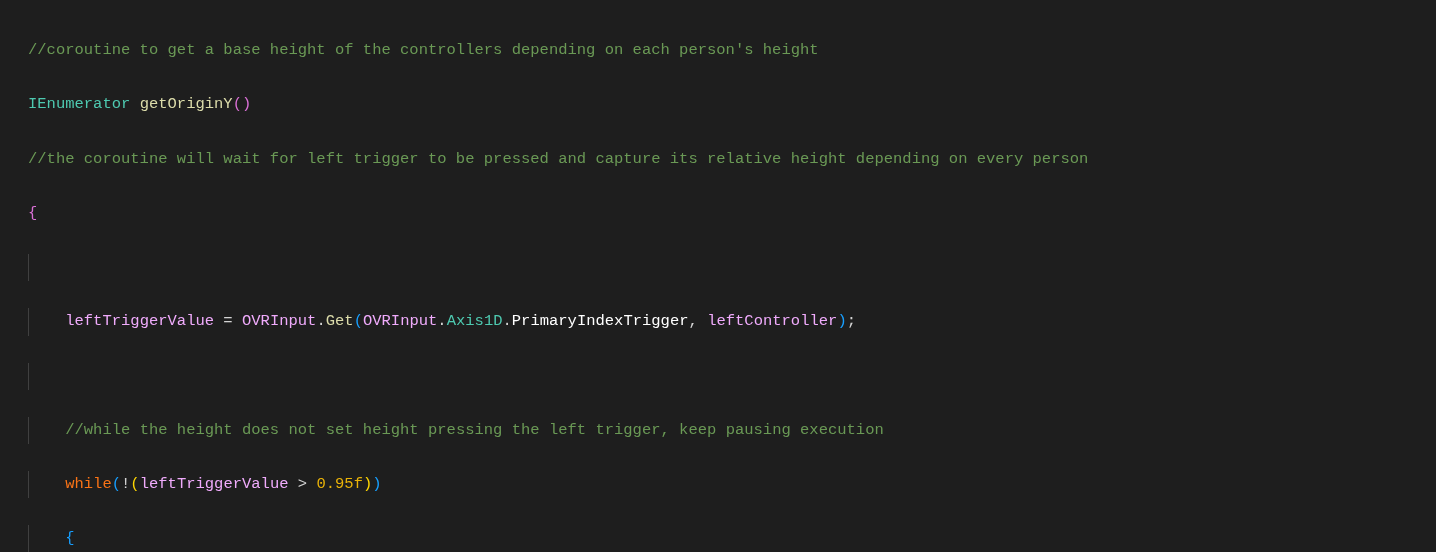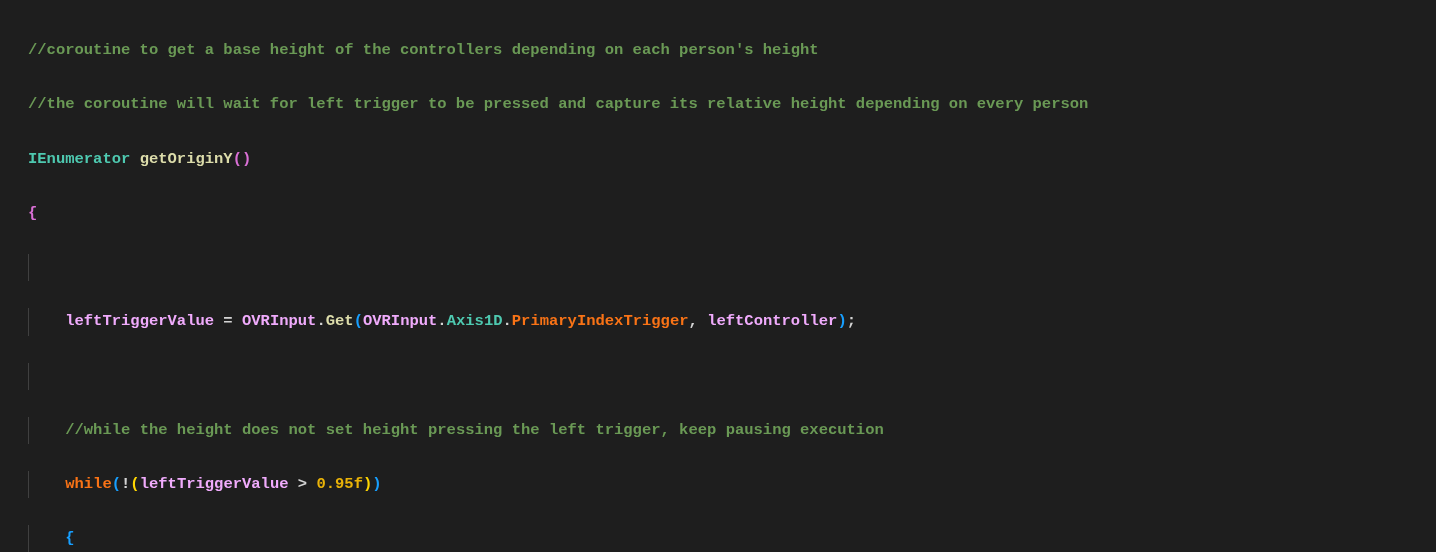--- a/index.html
+++ b/index.html
@@ -11,49 +11,48 @@
     padding: 10px 0;
     color: #d4d4d4;
     width: 1436px;
   }
   .code-container {
     white-space: pre;
   }
   .line {
     padding-left: 28px;
     position: relative;
-    font-weight: bold;
   }
   .indent-guide {
     position: absolute;
     left: 28px;
     top: 0;
     bottom: 0;
     border-left: 1px solid #404040;
   }
   .comment { color: #6a9955; }
   .type { color: #4ec9b0; }
   .method { color: #dcdcaa; }
   .punct { color: #d4d4d4; }
   .brace { color: #da70d6; }
   .brace-blue { color: #179fff; }
   .brace-yellow { color: #ffd602; }
   .variable { color: #f0abfc; }
   .keyword-flow { color: #f97316; }
   .number { color: #eab308; }
-  .enum { color: #f97316; }
+  .enum { color: #ffffff; }
   .op { color: #d4d4d4; }
 </style>
 </head>
 <body>
 
 <div class="code-container">
 <div class="line"><span class="comment">//coroutine to get a base height of the controllers depending on each person's height</span></div>
+<div class="line"><span class="type">IEnumerator</span> <span class="method">getOriginY</span><span class="brace">()</span></div>
 <div class="line"><span class="comment">//the coroutine will wait for left trigger to be pressed and capture its relative height depending on every person</span></div>
-<div class="line"><span class="type">IEnumerator</span> <span class="method">getOriginY</span><span class="brace">()</span></div>
 <div class="line"><span class="brace">{</span></div>
 <div class="line"><span class="indent-guide"></span>    </div>
 <div class="line"><span class="indent-guide"></span>    <span class="variable">leftTriggerValue</span> <span class="op">=</span> <span class="variable">OVRInput</span><span class="punct">.</span><span class="method">Get</span><span class="brace-blue">(</span><span class="variable">OVRInput</span><span class="punct">.</span><span class="type">Axis1D</span><span class="punct">.</span><span class="enum">PrimaryIndexTrigger</span><span class="punct">, </span><span class="variable">leftController</span><span class="brace-blue">)</span><span class="punct">;</span></div>
 <div class="line"><span class="indent-guide"></span> </div>
 <div class="line"><span class="indent-guide"></span>    <span class="comment">//while the height does not set height pressing the left trigger, keep pausing execution</span></div>
 <div class="line"><span class="indent-guide"></span>    <span class="keyword-flow">while</span><span class="brace-blue">(</span><span class="op">!</span><span class="brace-yellow">(</span><span class="variable">leftTriggerValue</span> <span class="op">&gt;</span> <span class="number">0.95f</span><span class="brace-yellow">)</span><span class="brace-blue">)</span></div>
 <div class="line"><span class="indent-guide"></span>    <span class="brace-blue">{</span></div>
 
 
 

